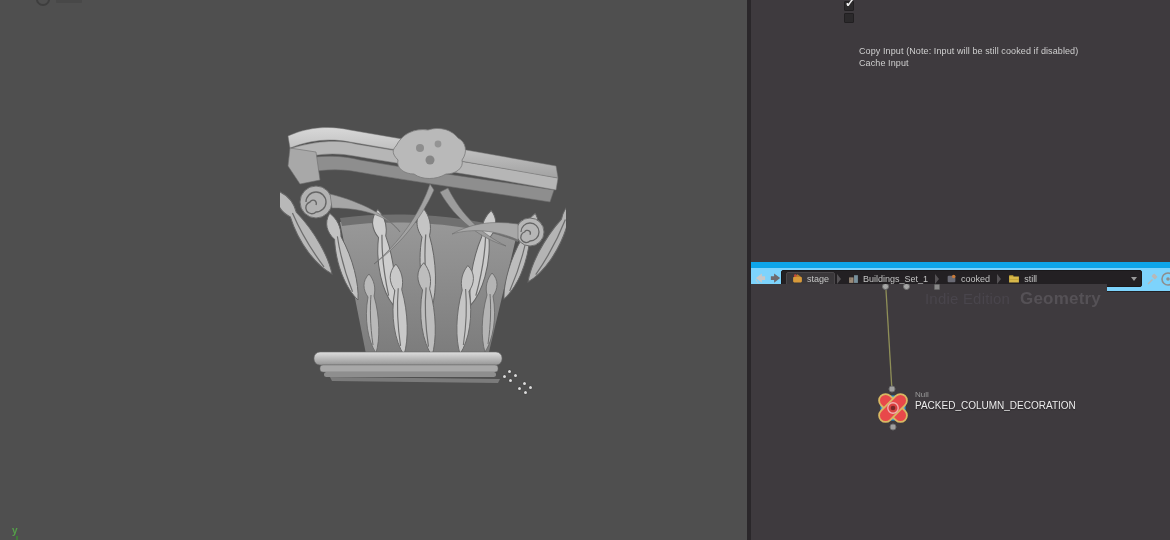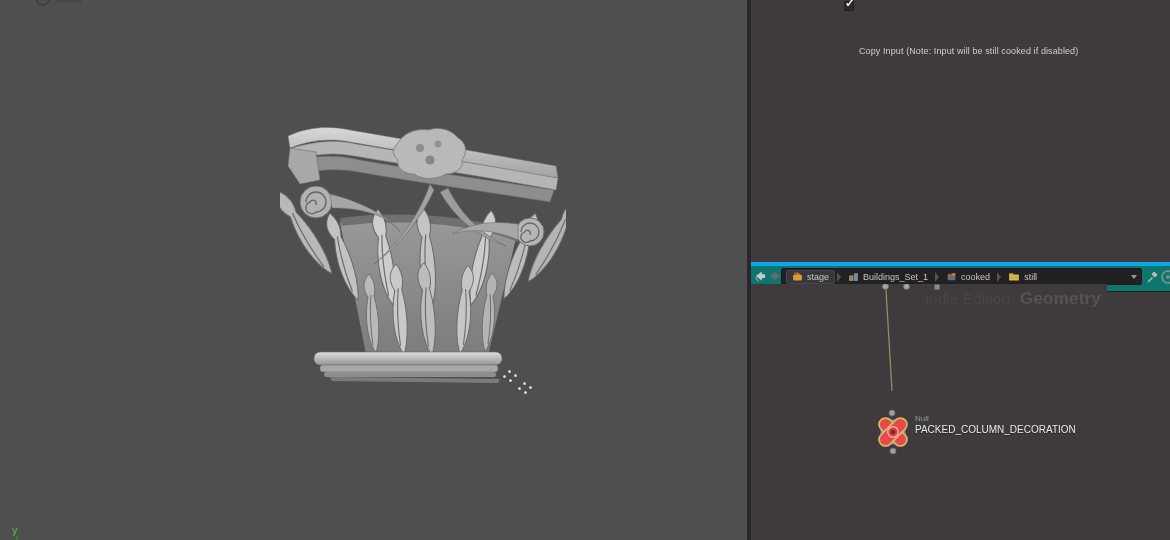--- a/index.html
+++ b/index.html
@@ -30,21 +30,21 @@
   .param-row { position:absolute; left:0; width:100%; height:11px; }
   .param-check { position:absolute; left:93px; top:0; width:10px; height:10px;
               background:#2b292b; border:1px solid #211f21; border-radius:1px; }
   .param-check .check { position:absolute; left:0px; top:-5px; font-size:12px;
               font-weight:bold; color:#f2f2f2; line-height:12px; }
   .param-label { position:absolute; left:108px; top:1px; font-size:9px; color:#cfcfcf;
               white-space:nowrap; letter-spacing:.1px;margin-top:44px; }
 
   
   #crumb-bar { position:absolute; left:751px; top:262px; width:419px; height:30px;
-              background:#0f766e; border-top:4px solid #0ea5e9; border-bottom:1px solid #232023; }
+              background:#7dd3fc; border-top:6px solid #0ea5e9; border-bottom:1px solid #232023; }
   .navbtn { position:absolute; top:4px; width:13px; height:13px; }
   #nav-back { left:3px; } #nav-fwd { left:18px; }
   #path-box { position:absolute; left:30px; top:2px; width:361px; height:17px;
               background:#232023; border:1px solid #1a181a; border-radius:2px;
               display:flex; align-items:center; padding:0 4px; overflow:hidden; }
   .crumb { display:flex; align-items:center; gap:4px; padding:1px 5px; height:14px;
               border-radius:2px; }
   .crumb.first { background:#3a373a; border:1px solid #4a474a; }
   .crumb-label { font-size:9px; color:#c4c4c4; white-space:nowrap; }
   .crumb-sep { width:0; height:0; margin:0 2px;
@@ -60,21 +60,21 @@
               background:#3e3a3e; overflow:hidden; }
   #wm-left { position:absolute; left:174px; top:6px; font-size:15px; color:#49454c;
               letter-spacing:.2px; }
   #wm-right { position:absolute; right:6px; top:5px; font-size:17px; font-weight:bold;
               color:#555156; letter-spacing:.2px; }
   .net-in-dot { position:absolute; top:-1px; width:7px; height:7px; border-radius:50%;
               background:#a6a6a6; border:1px solid #6e6e6e; }
   .net-in-sq { position:absolute; top:0px; width:6px; height:6px; border-radius:1px;
               background:#8a8a8a; border:1px solid #666; }
   #wire-svg { position:absolute; left:0; top:0; pointer-events:none; }
-  #node { position:absolute; left:120px; top:98px; width:260px; height:52px;margin-top:24px; }
+  #node { position:absolute; left:120px; top:98px; width:260px; height:52px; }
   #node-labels { position:absolute; left:44px; top:8px; }
   #node-type { font-size:8px; color:#9a9a9a; line-height:9px; }
   #node-name { font-size:10px; color:#ececec; line-height:13px;
               text-shadow:0 1px 1px rgba(0,0,0,.4); white-space:nowrap; }
 </style>
 </head>
 <body>
 
 <div id="stagewrap">
 
@@ -160,20 +160,26 @@
 
   <div id="vsplit"></div>
 
   <div id="param-panel">
     <div class="param-row" style="top:1px;">
       <span class="param-check">
         <span class="check">✓</span>
       </span>
       <span class="param-label">Copy Input (Note: Input will be still cooked if disabled)</span>
     </div>
+    <div class="param-row" style="top:13px;">
+      <span class="param-check">
+        <span class="check"></span>
+      </span>
+      <span class="param-label">Cache Input</span>
+    </div>
   </div>
 
   <div id="crumb-bar">
     <svg id="nav-back" class="navbtn" viewBox="0 0 14 14">
       <path d="M2,6.5 L8.5,1.5 L8.5,4.5 L12,4.5 L12,8.5 L8.5,8.5 L8.5,11.5 Z" fill="#c8c8c8"></path>
       <path d="M2,8 q1,3 3,4" stroke="#c8c8c8" fill="none" stroke-width="1"></path>
     </svg>
     <svg id="nav-fwd" class="navbtn" viewBox="0 0 14 14">
       <path d="M12,6.5 L5.5,1.5 L5.5,4.5 L2,4.5 L2,8.5 L5.5,8.5 L5.5,11.5 Z" fill="#6e6a6e"></path>
     </svg>

